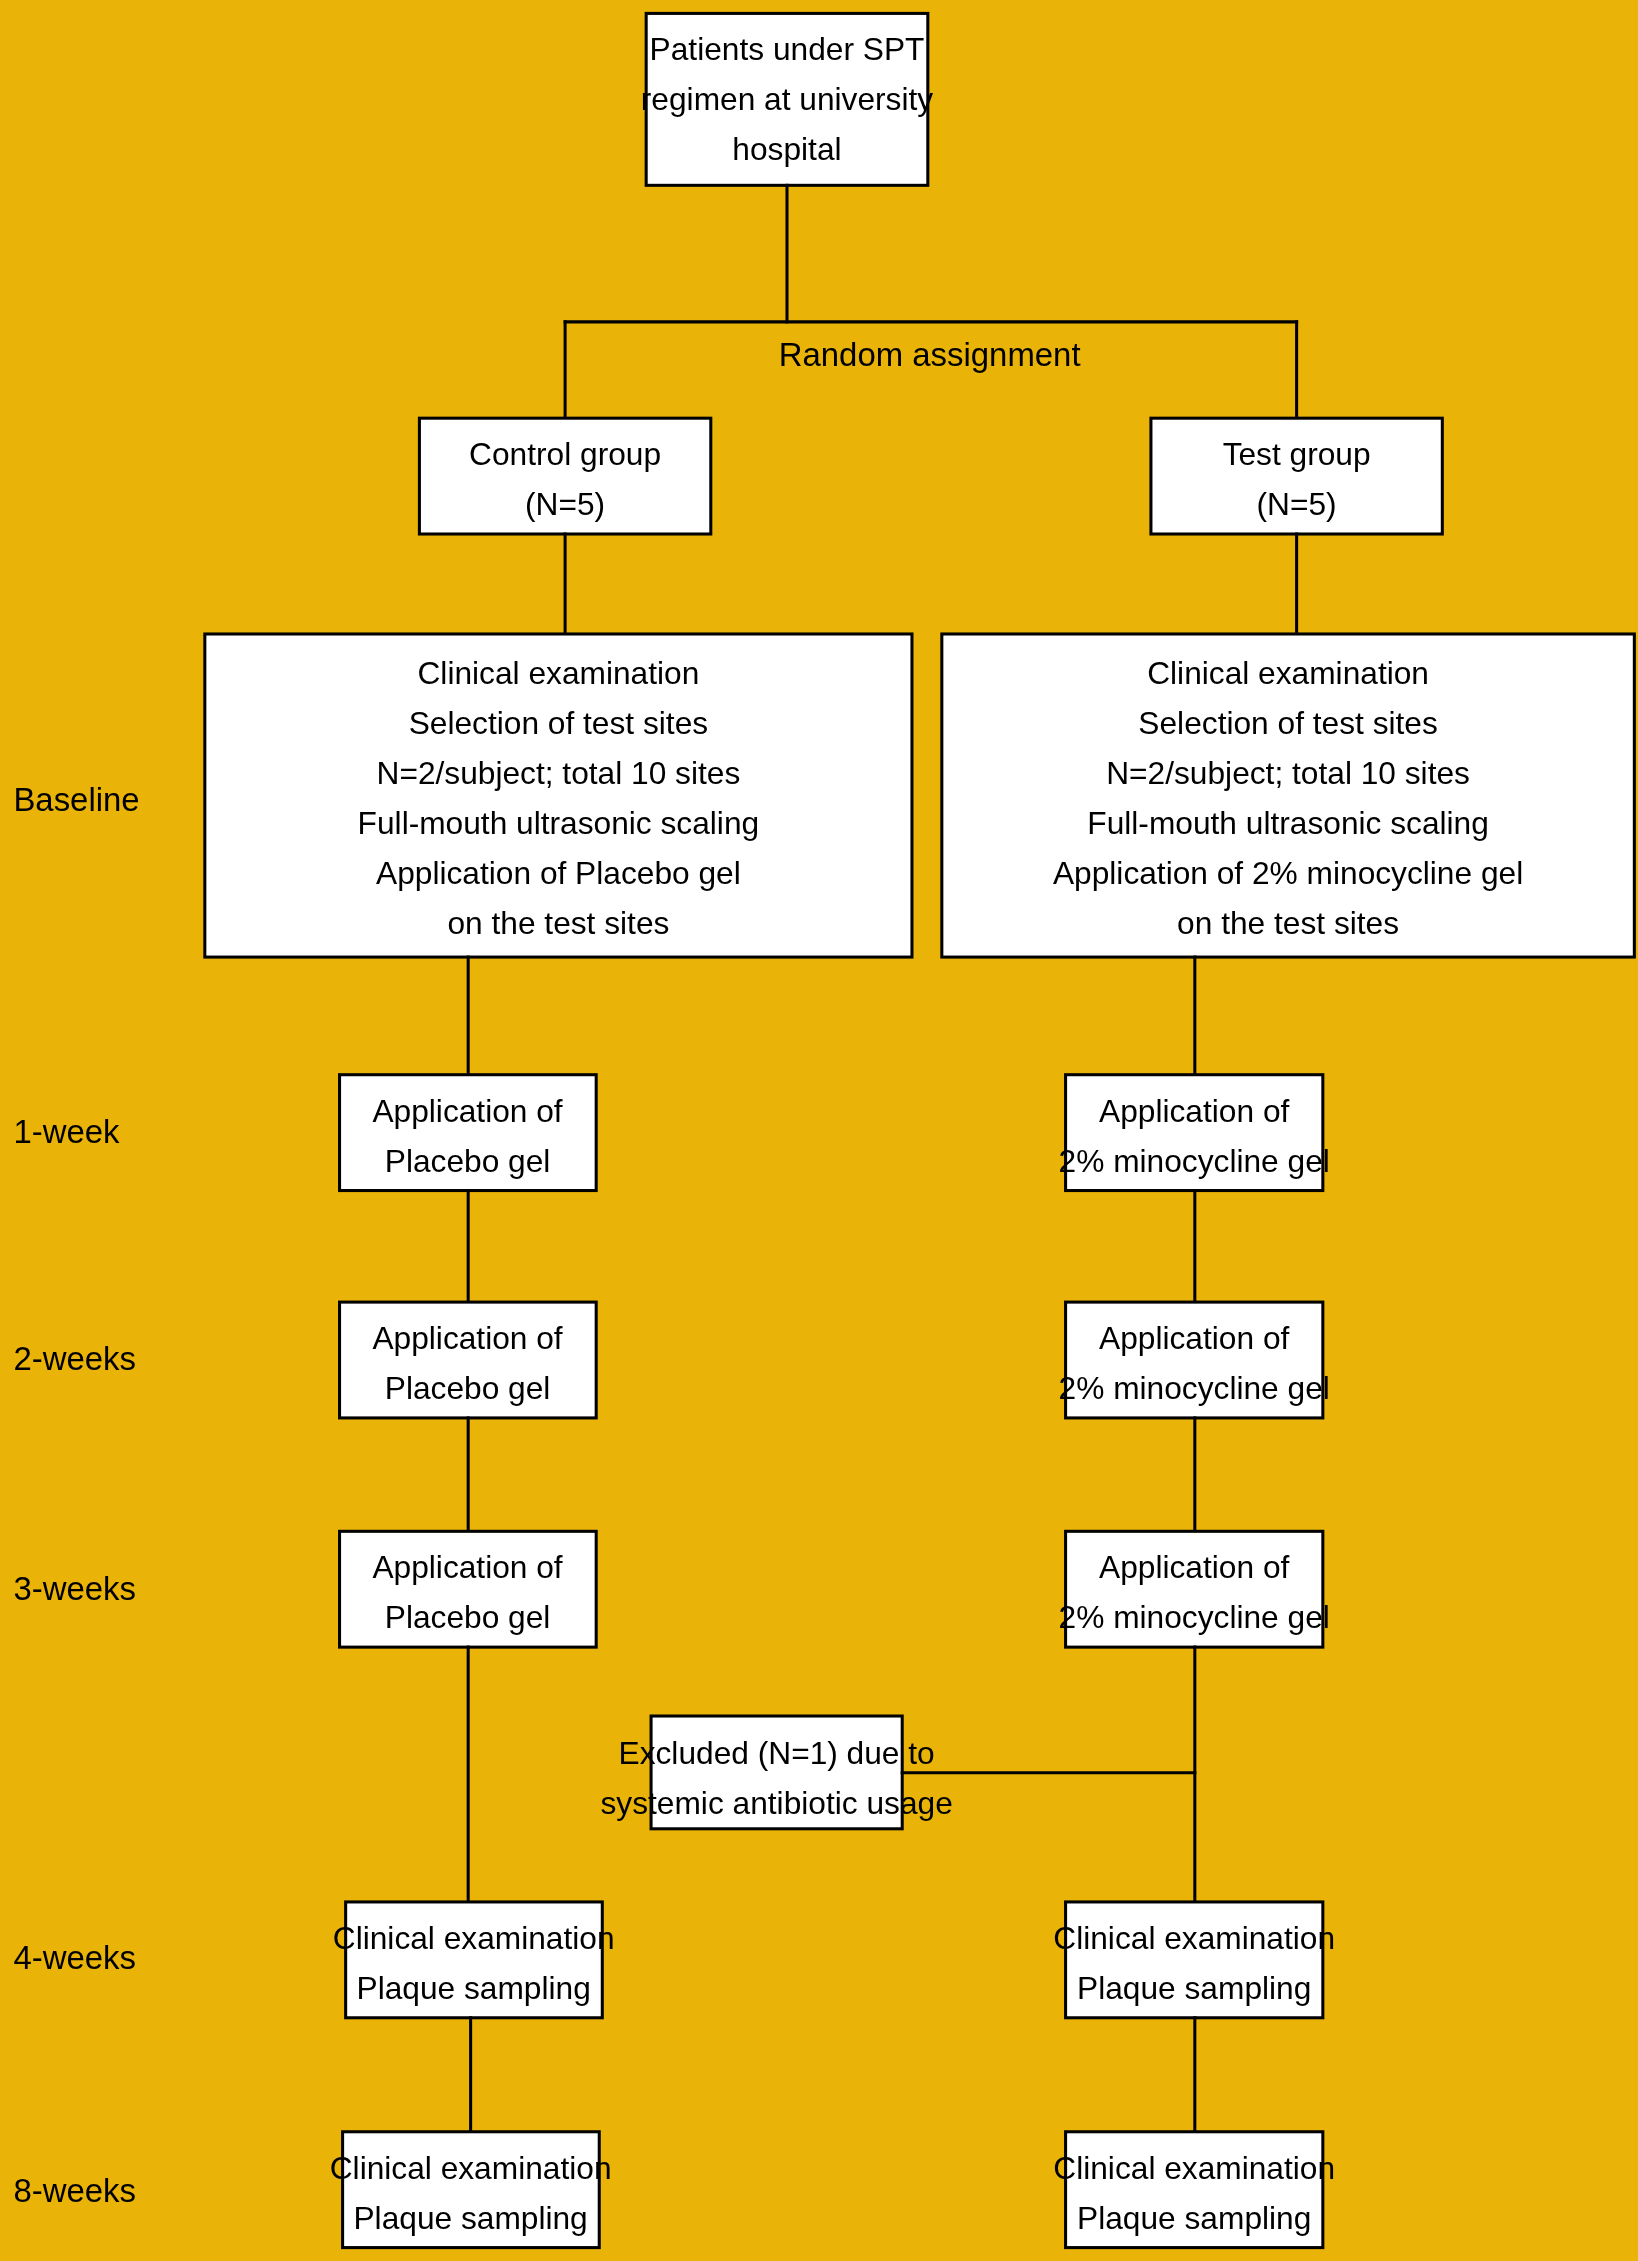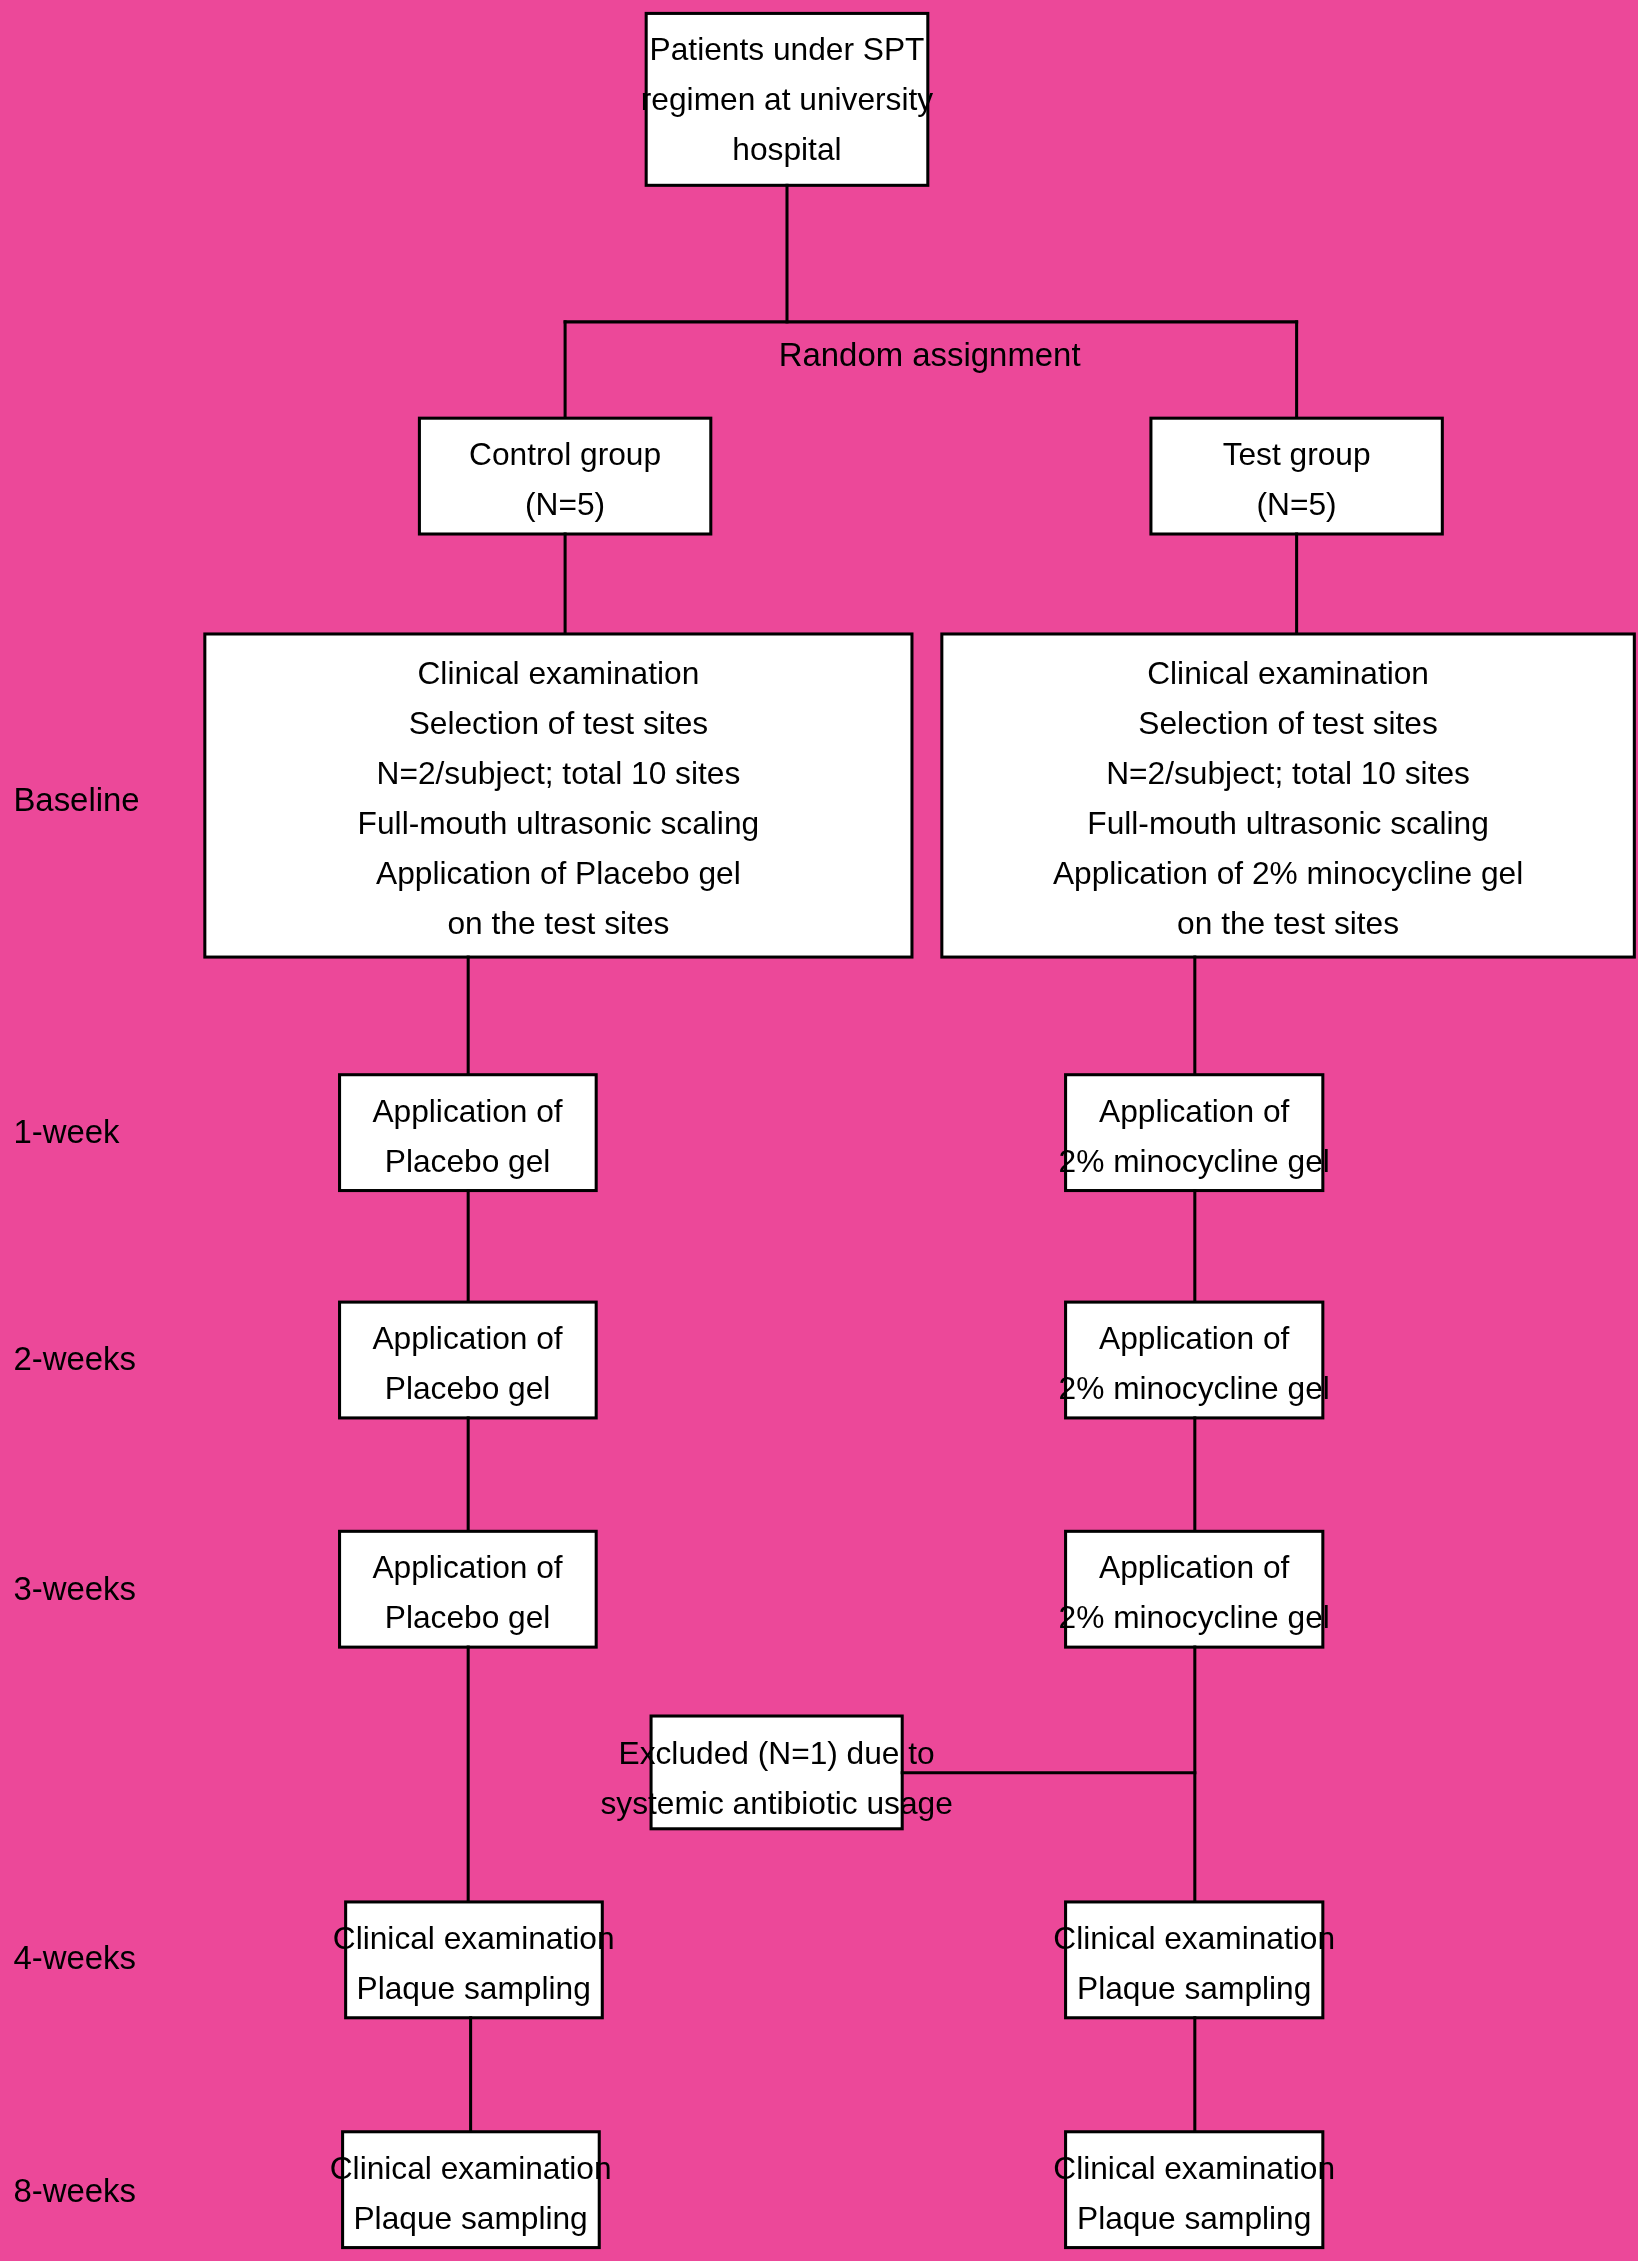--- a/index.html
+++ b/index.html
@@ -8,21 +8,21 @@
     background: #ffffff;
   }
   body {
     font-family: "Liberation Sans", sans-serif;
     color: #000000;
   }
   #flowchart-root {
     position: relative;
     width: 1638px;
     height: 2261px;
-    background: #ec4899;
+    background: #eab308;
     overflow: hidden;
   }
   svg.chart-canvas {
     position: absolute;
     top: 0;
     left: 0;
     width: 1638px;
     height: 2261px;
     display: block;
   }

